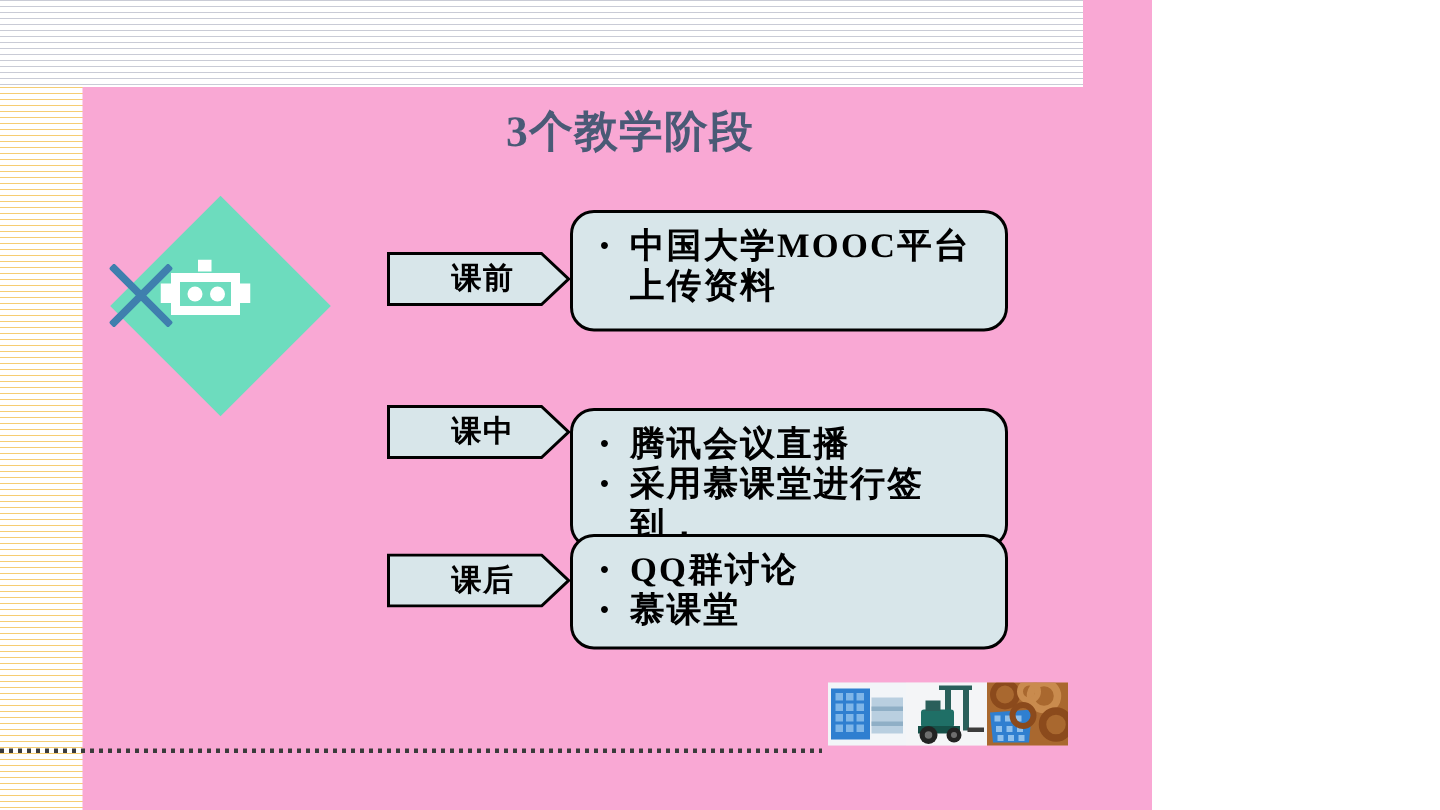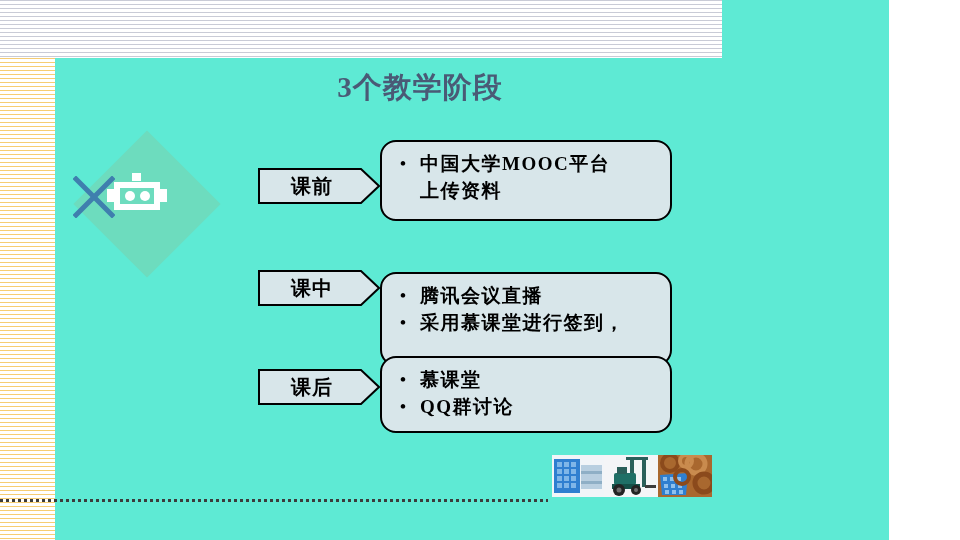--- a/index.html
+++ b/index.html
@@ -5,23 +5,23 @@
   html, body {
     margin: 0;
     padding: 0;
     background: #ffffff;
   }
   body {
     font-family: "Liberation Serif", "DejaVu Serif", serif;
   }
   #slide {
     position: relative;
-    width: 889px;
+    width: 768px;
     height: 540px;
-    background: #5eead4;
+    background: #f9a8d4;
     overflow: hidden;
   }
 
   
   .stripes-top {
     position: absolute;
     left: 0;
     top: 0;
     width: 722px;
     height: 58px;
@@ -110,21 +110,21 @@
     position: absolute;
     left: 258px;
   }
   .arrow-tag {
     position: absolute;
     width: 122px;
     height: 36px;
   }
   .arrow-label {
     position: absolute;
-    left: 2px;
+    left: 12px;
     top: 0;
     width: 104px;
     height: 36px;
     line-height: 36px;
     text-align: center;
     font-family: "Liberation Sans", "DejaVu Sans", sans-serif;
     font-weight: bold;
     font-size: 20px;
     color: #000000;
     letter-spacing: 1px;
@@ -140,21 +140,21 @@
   .content-box ul {
     margin: 0;
     padding: 0;
     list-style: none;
   }
   .content-box li {
     position: relative;
     padding-left: 22px;
     font-family: "Liberation Serif", "DejaVu Serif", serif;
     font-weight: bold;
-    font-size: 19px;
+    font-size: 23px;
     line-height: 27px;
     letter-spacing: 1.5px;
     color: #000000;
   }
   .content-box li::before {
     content: "•";
     position: absolute;
     left: 2px;
     top: 0;
     font-size: 17px;
@@ -237,22 +237,22 @@
   </div>
 
   <div class="stage-row" style="top:369px">
     <svg class="arrow-tag" style="left:0; top:0;" viewBox="0 0 122 36" preserveAspectRatio="none">
       <polygon points="1,1 103,1 121,18 103,35 1,35" fill="#d8e6ea" stroke="#000000" stroke-width="2"></polygon>
     </svg>
     <div class="arrow-label">课后</div>
   </div>
   <div class="content-box" style="left:380px; top:356px; width:292px; height:77px;">
     <ul>
+      <li>QQ群讨论</li>
       <li>慕课堂</li>
-      <li>QQ群讨论</li>
     </ul>
   </div>
 
   <div class="thumb-strip">
     <div class="thumb thumb-crates">
       <svg width="52" height="42" viewBox="0 0 52 42">
         <rect x="0" y="0" width="52" height="42" fill="#f2f5f8"></rect>
         <rect x="2" y="4" width="26" height="34" fill="#2f7fd0"></rect>
         <g fill="#7fb6e8">
           <rect x="5" y="7" width="5" height="5"></rect>

